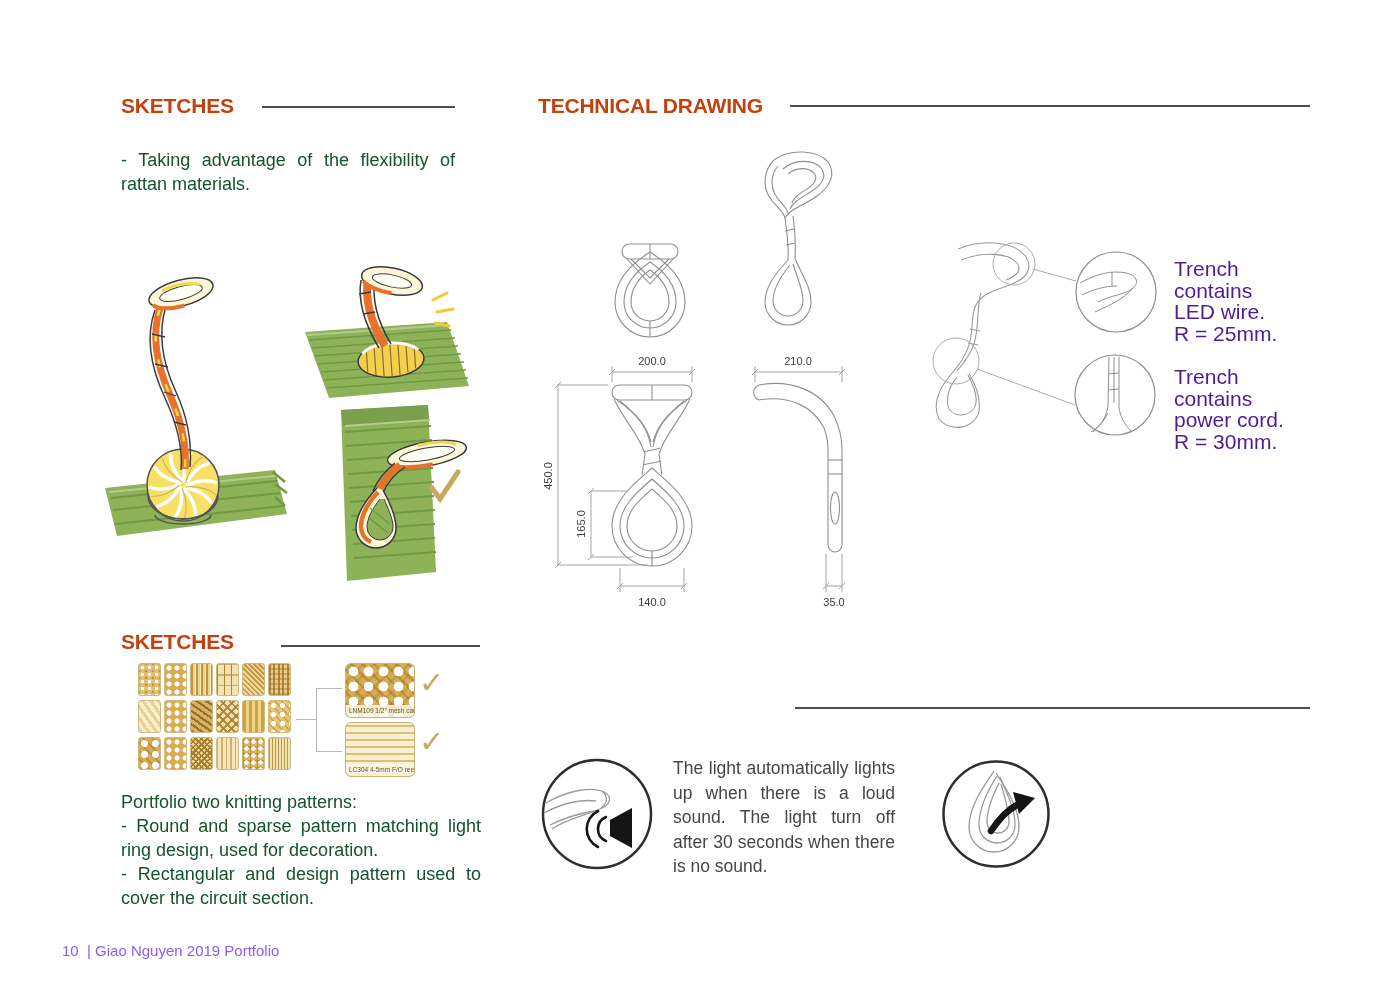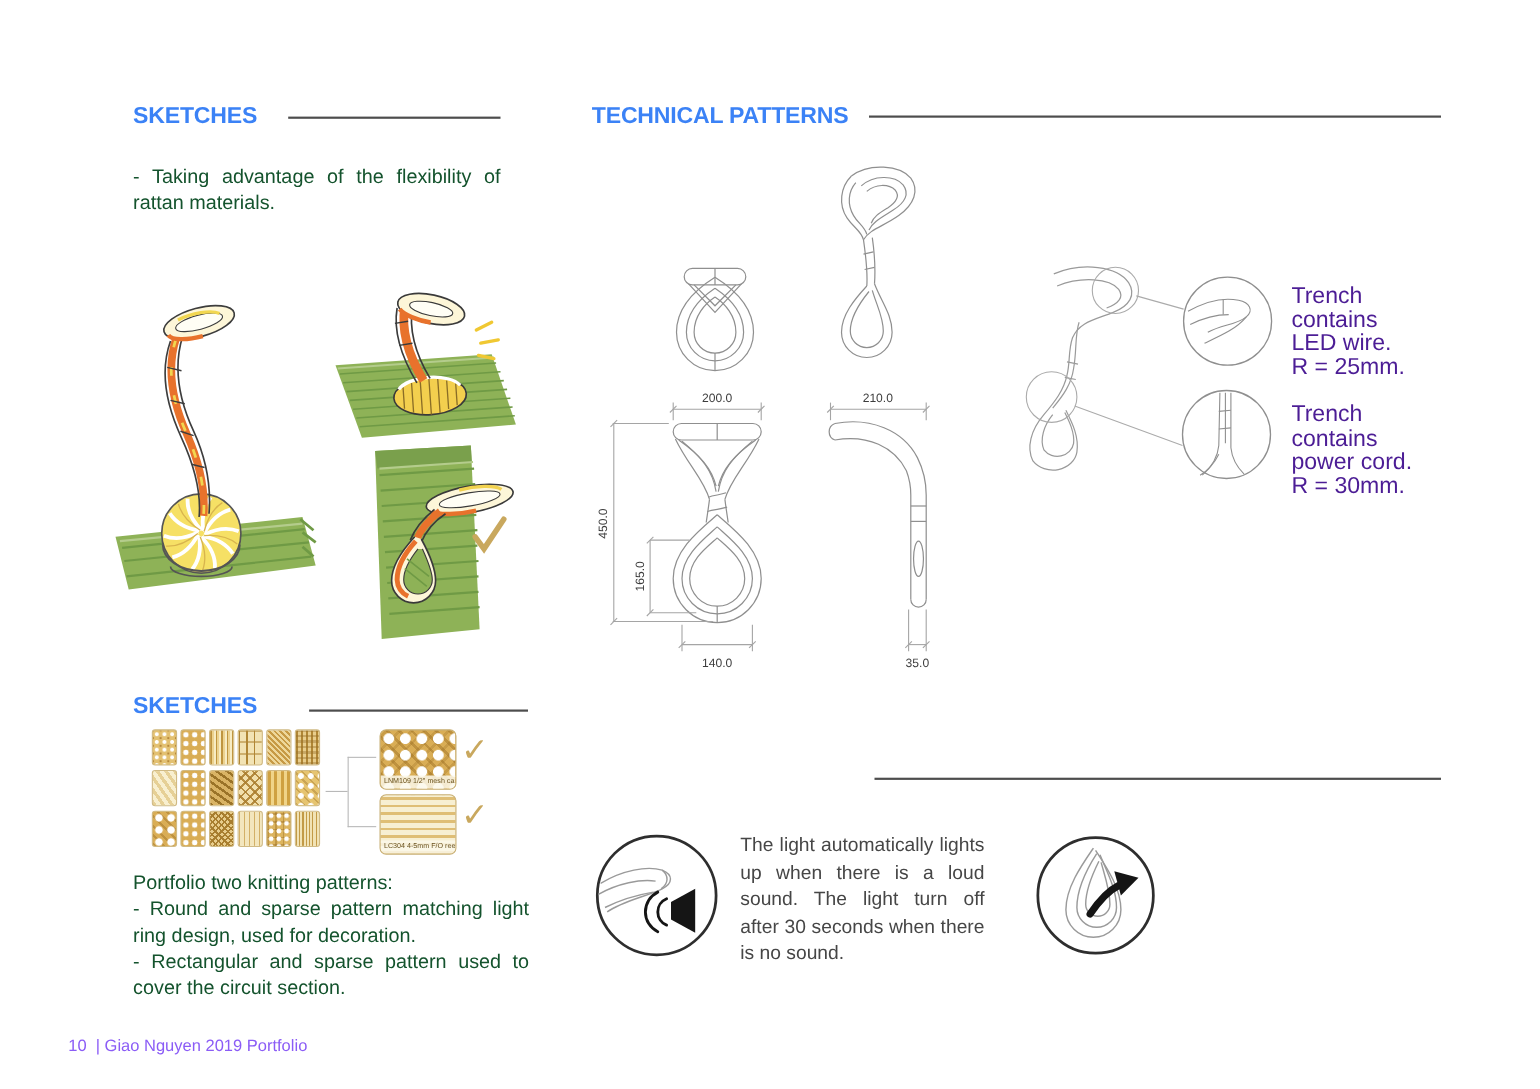--- a/index.html
+++ b/index.html
@@ -1,18 +1,18 @@
 <!DOCTYPE html>
 <html><head>
 <meta charset="utf-8">
 <style>
   html,body{margin:0;padding:0;background:#fff;}
   .page{position:relative;width:1400px;height:990px;background:#ffffff;overflow:hidden;
         font-family:"Liberation Sans",sans-serif;}
-  .hd{position:absolute;margin:0;font-weight:700;font-size:21px;letter-spacing:-0.2px;color:#3b82f6;white-space:nowrap;}
+  .hd{position:absolute;margin:0;font-weight:700;font-size:21px;letter-spacing:-0.2px;color:#c2410c;white-space:nowrap;}
   .rule{position:absolute;height:1.5px;background:#4d4d4d;}
   .body-text{position:absolute;font-size:18px;line-height:24px;color:#14532d;text-align:justify;}
   .body-text div{margin:0;}
   .callout{position:absolute;font-size:21px;line-height:21.5px;color:#4c1d95;white-space:pre-line;}
   .inst-text{position:absolute;font-size:17.5px;line-height:24.5px;color:#464646;text-align:justify;}
   .footer{position:absolute;left:62px;top:942px;font-size:15px;color:#8b5cf6;white-space:pre;}
   .dim{font-size:11px;fill:#3d3d3d;font-family:"Liberation Sans",sans-serif;}
   svg{position:absolute;overflow:visible;}
 
   
@@ -179,24 +179,24 @@
   <span class="check" style="top:665px;">✓</span>
 
   <div class="sel sel-2" style="top:722px;">
     <div class="sel-label">LC304  4-5mm F/O reed</div>
   </div>
   <span class="check" style="top:724px;">✓</span>
 
   <div class="body-text" style="left:121px;top:790px;width:360px;">
     <div>Portfolio two knitting patterns:</div>
     <div>- Round and sparse pattern matching light ring design, used for decoration.</div>
-    <div>- Rectangular and sparse pattern used to cover the circuit section.</div>
+    <div>- Rectangular and design pattern used to cover the circuit section.</div>
   </div>
 
-  <h2 class="hd" style="left:538px;top:94px;">TECHNICAL PATTERNS</h2>
+  <h2 class="hd" style="left:538px;top:94px;">TECHNICAL DRAWING</h2>
   <div class="rule" style="left:790px;top:105px;width:520px;"></div>
 
   <svg style="left:598px;top:230px;" width="104" height="112" viewBox="0 0 104 112">
     <g stroke="#8f8f8f" stroke-width="1.1" fill="none">
       <path d="M52 22 C36 32 17 48 17 72 A35 35 0 0 0 87 72 C87 48 68 32 52 22"></path>
       <path d="M52 32 C40 40 26 53 26 72 A26 26 0 0 0 78 72 C78 53 64 40 52 32"></path>
       <path d="M52 40 C43 46 33 57 33 72 A19 19 0 0 0 71 72 C71 57 61 46 52 40"></path>
       <path d="M28 28 L52 54 L76 28"></path>
       <path d="M33 29 L52 48 L71 29"></path>
       <rect x="24" y="14" width="56" height="15" rx="7.5"></rect>

